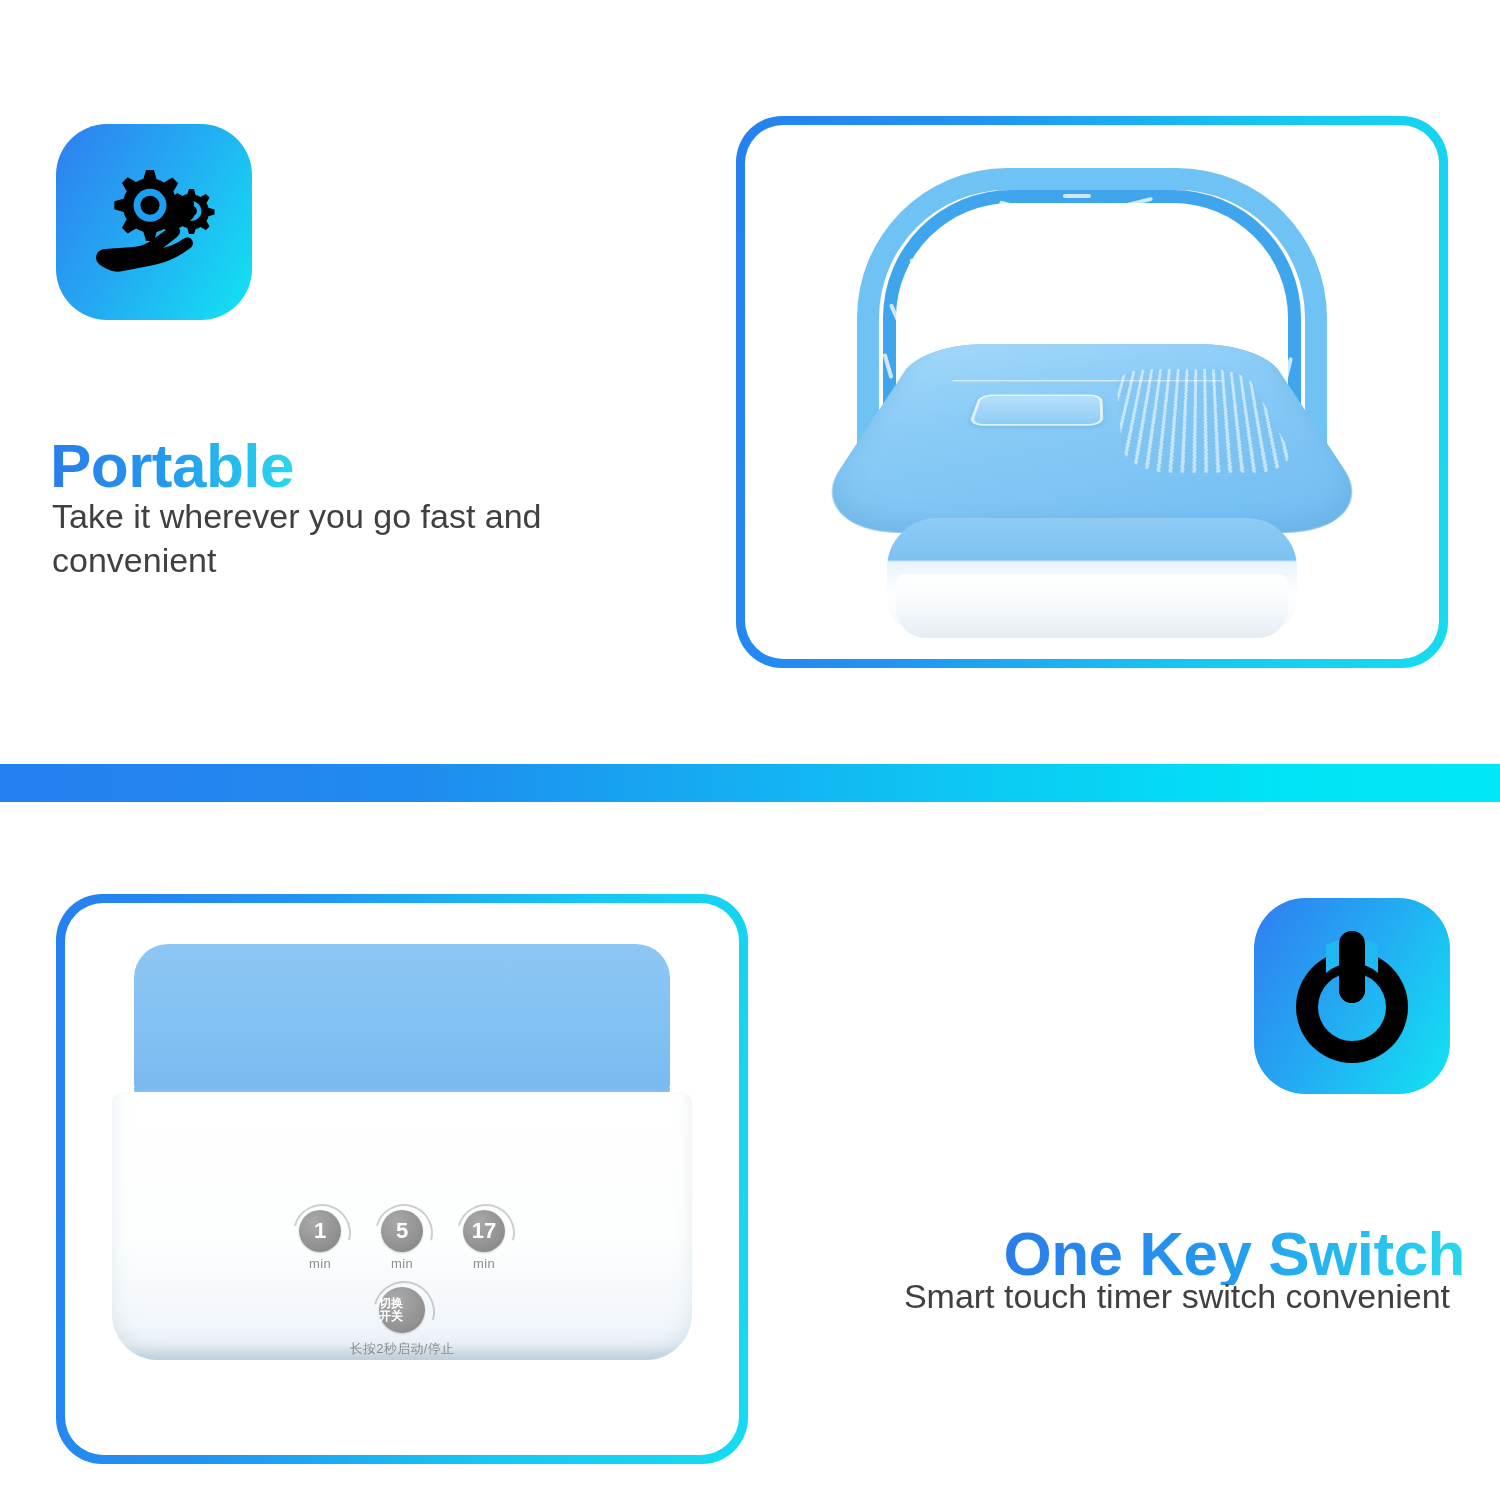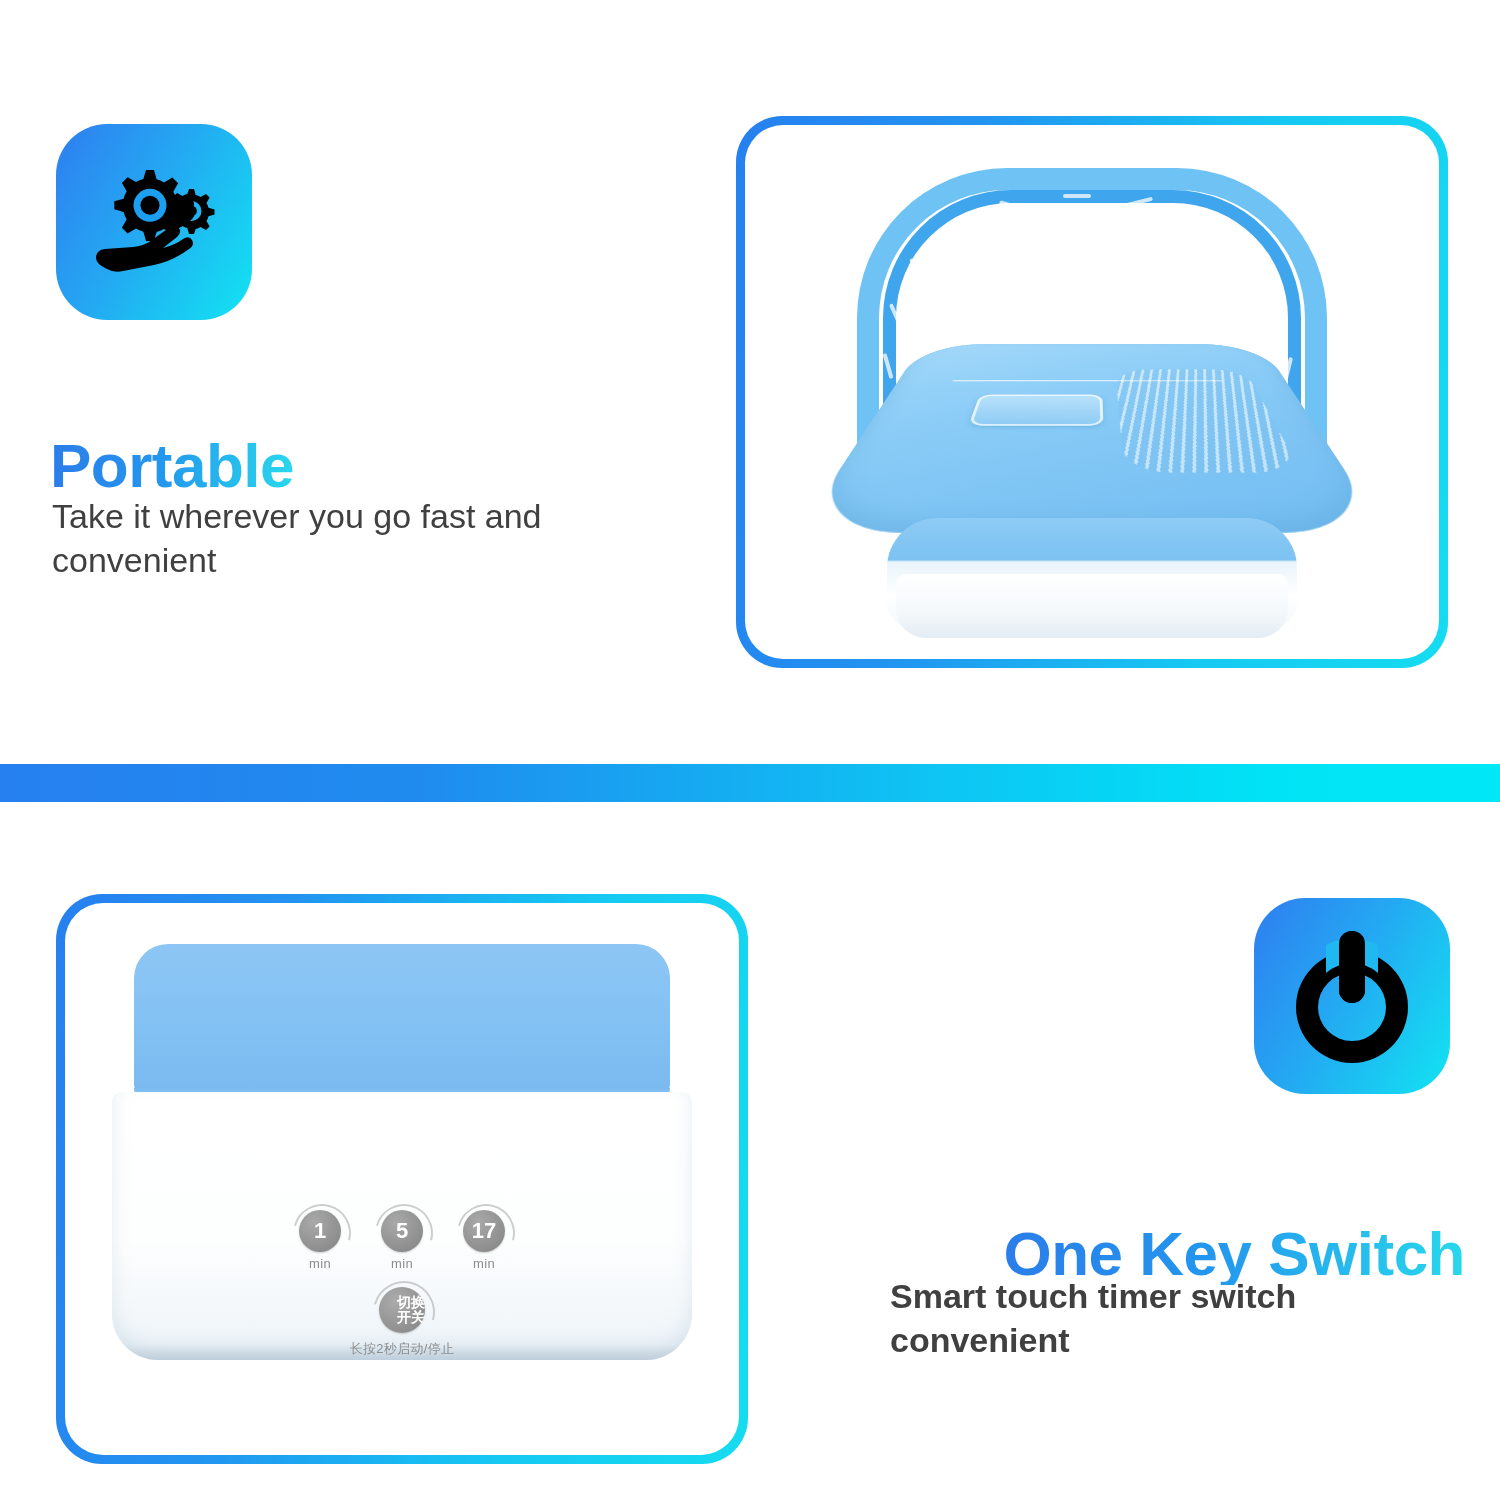--- a/index.html
+++ b/index.html
@@ -273,26 +273,26 @@
     letter-spacing: .4px;
   }
   .switch-wrap { margin-top: 16px; }
   .switch-circle {
     width: 46px;
     height: 46px;
     margin: 0 auto;
     border-radius: 50%;
     background: radial-gradient(circle at 36% 30%, #ababab, #909090 70%, #808080 100%);
     color: #ffffff;
-    font-size: 14px;
+    font-size: 12px;
     font-weight: 600;
     line-height: 1.05;
     display: flex;
     flex-direction: column;
-    align-items: flex-end;
+    align-items: flex-start;
     justify-content: center;
     position: relative;
     box-shadow: 0 1px 2px rgba(0,0,0,.18);
   }
   .switch-circle::before {
     content: "";
     position: absolute;
     left: -6px; top: -6px;
     width: 58px; height: 58px;
     border-radius: 50%;
@@ -427,15 +427,15 @@
                  A34 34 0 1 1 66 114
                  A34 34 0 0 1 66 46 Z" fill="#000000" fill-rule="evenodd"></path>
         <path d="M40 18 a56 56 0 0 1 52 0 l0 28 a40 40 0 0 0-52 0 Z" fill="#1fb8f1"></path>
         <path d="M66 4 a13 13 0 0 1 13 13 l0 46 a13 13 0 0 1-26 0 l0-46 A13 13 0 0 1 66 4 Z" fill="#000000"></path>
       </svg>
     </div>
   </div>
 
   <h2 class="feature-title abs" style="right:35px; top:1140px; font-size:62px; text-align:left;">One Key Switch</h2>
 
-  <p class="feature-desc abs" style="right:50px; top:1242px; width:560px; font-size:34px; margin:0; font-weight:bold;">Smart touch timer switch convenient</p>
+  <p class="feature-desc abs" style="right:50px; top:1242px; width:560px; font-size:34px; margin:0; text-align:right;">Smart touch timer switch convenient</p>
 
 </div>
 
 </body></html>

